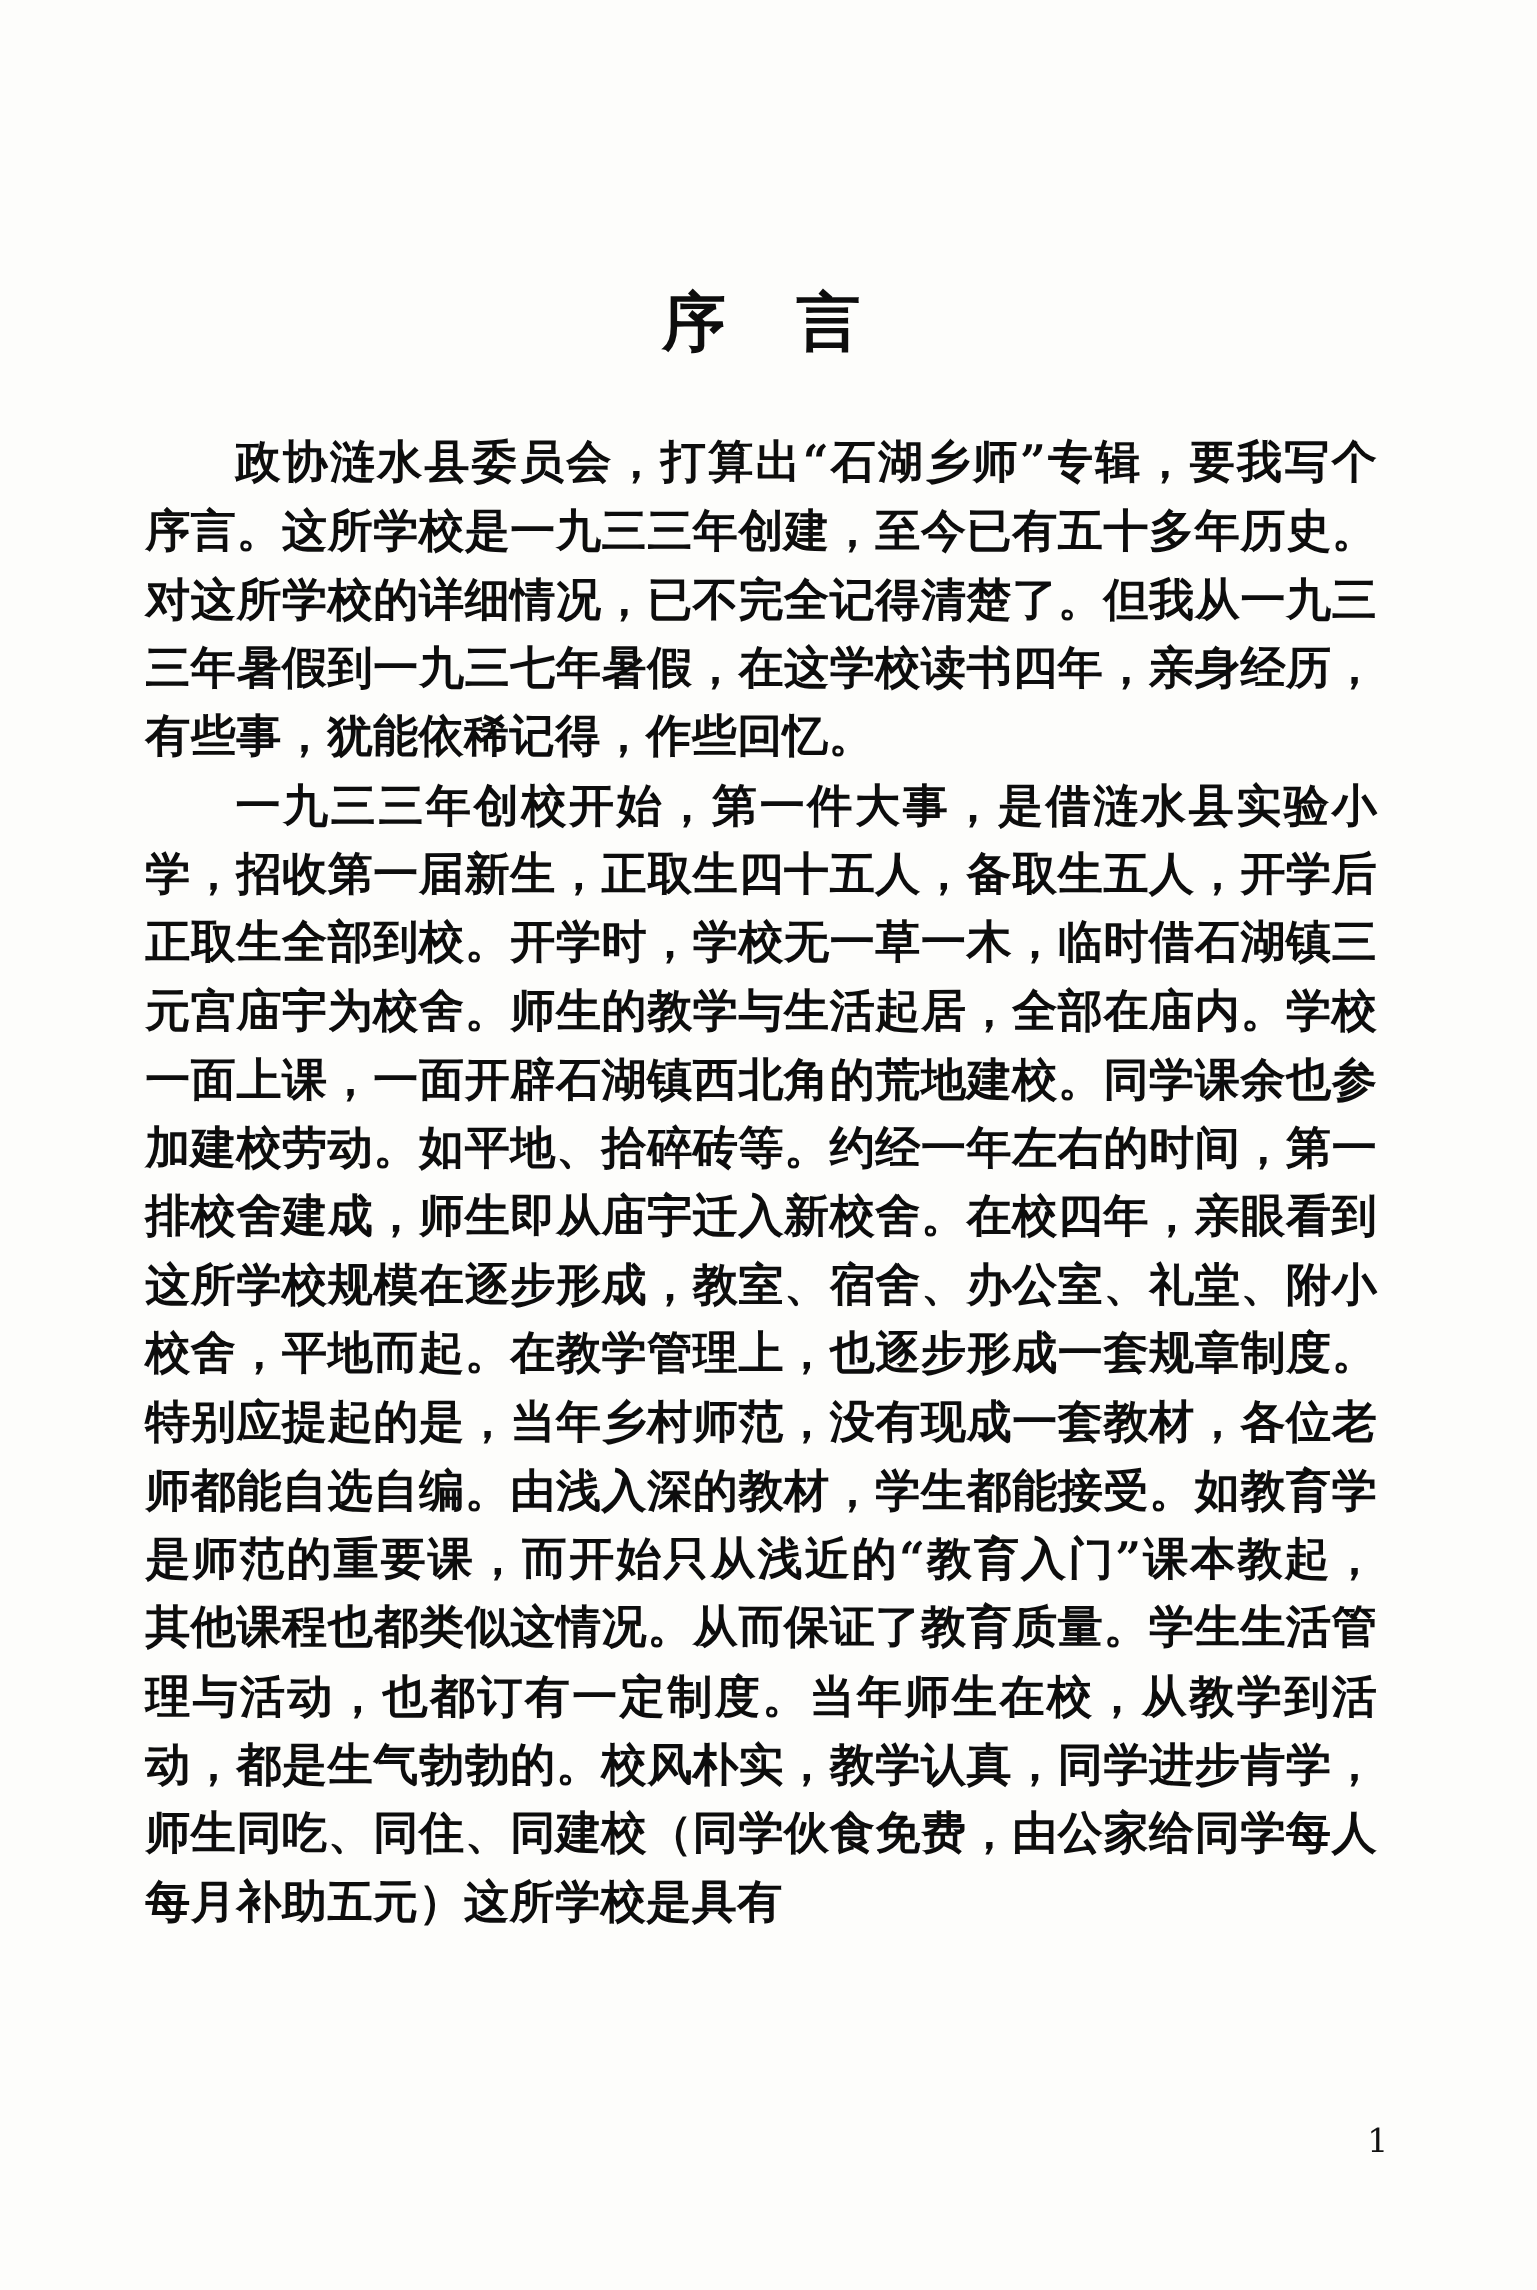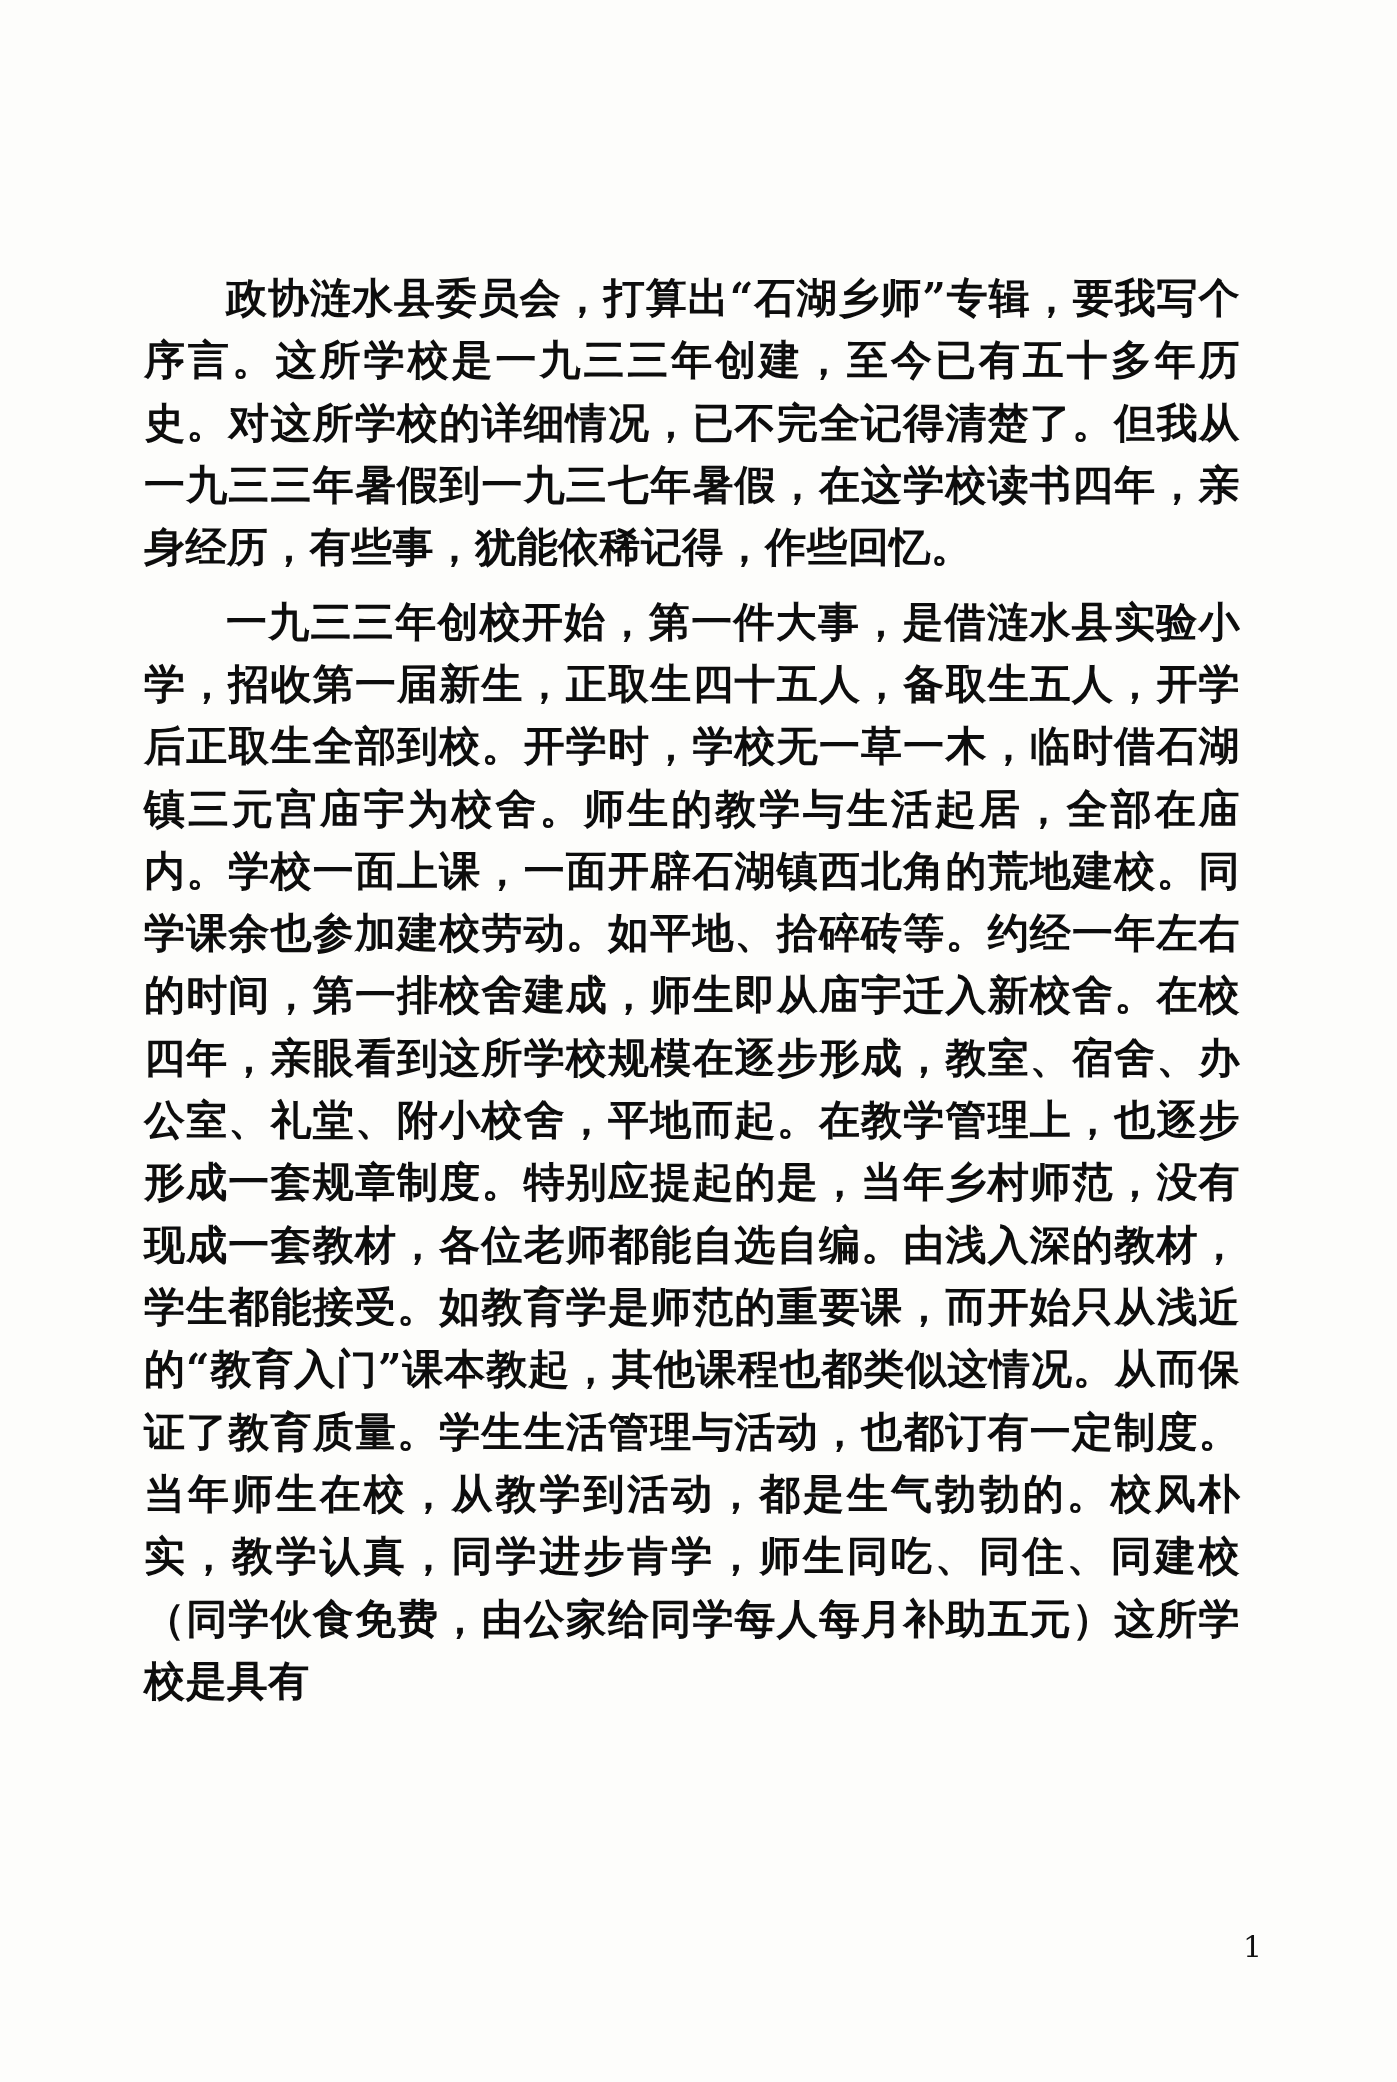--- a/index.html
+++ b/index.html
@@ -42,36 +42,37 @@
   .body-text {
     font-size: 41px;
     line-height: 1.52;
     font-weight: bold;
     text-align: justify;
     text-justify: inter-ideograph;
     color: #0d0d0d;
     letter-spacing: 0.01em;
   }
   .body-text p {
-    margin: 12px;
+    margin: 0;
     text-indent: 2em;
   }
   .page-number {
     position: absolute;
     right: 135px;
     bottom: 118px;
     font-size: 30px;
     color: #111111;
     font-family: "DejaVu Serif", "Liberation Serif", serif;
   }
 </style>
 </head>
 <body>
 
 <div class="page">
   <div class="page-inner">
+    <h1 class="doc-title">序  言</h1>
     <div class="body-text">
       <p>政协涟水县委员会，打算出“石湖乡师”专辑，要我写个序言。这所学校是一九三三年创建，至今已有五十多年历史。对这所学校的详细情况，已不完全记得清楚了。但我从一九三三年暑假到一九三七年暑假，在这学校读书四年，亲身经历，有些事，犹能依稀记得，作些回忆。</p>
       <p>一九三三年创校开始，第一件大事，是借涟水县实验小学，招收第一届新生，正取生四十五人，备取生五人，开学后正取生全部到校。开学时，学校无一草一木，临时借石湖镇三元宫庙宇为校舍。师生的教学与生活起居，全部在庙内。学校一面上课，一面开辟石湖镇西北角的荒地建校。同学课余也参加建校劳动。如平地、拾碎砖等。约经一年左右的时间，第一排校舍建成，师生即从庙宇迁入新校舍。在校四年，亲眼看到这所学校规模在逐步形成，教室、宿舍、办公室、礼堂、附小校舍，平地而起。在教学管理上，也逐步形成一套规章制度。特别应提起的是，当年乡村师范，没有现成一套教材，各位老师都能自选自编。由浅入深的教材，学生都能接受。如教育学是师范的重要课，而开始只从浅近的“教育入门”课本教起，其他课程也都类似这情况。从而保证了教育质量。学生生活管理与活动，也都订有一定制度。当年师生在校，从教学到活动，都是生气勃勃的。校风朴实，教学认真，同学进步肯学，师生同吃、同住、同建校（同学伙食免费，由公家给同学每人每月补助五元）这所学校是具有</p>
     </div>
   </div>
   <div class="page-number">1</div>
 </div>
 
 </body></html>

